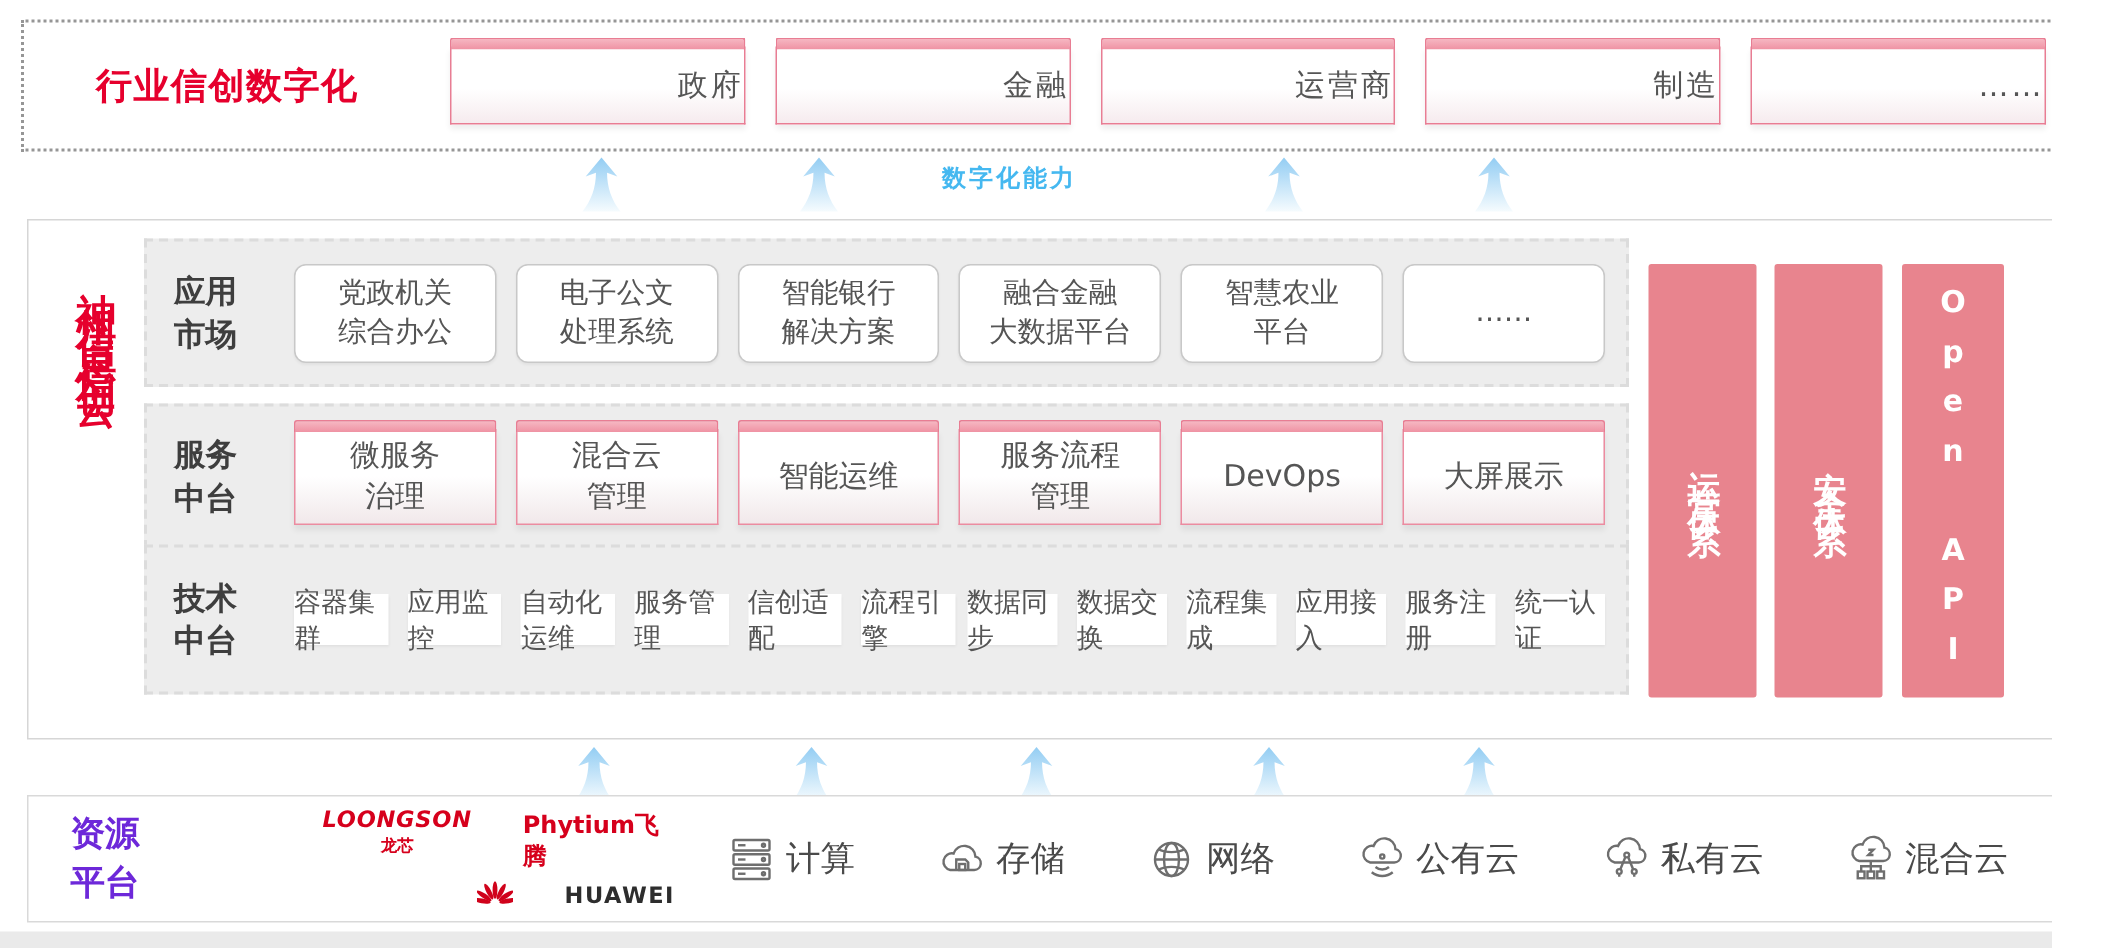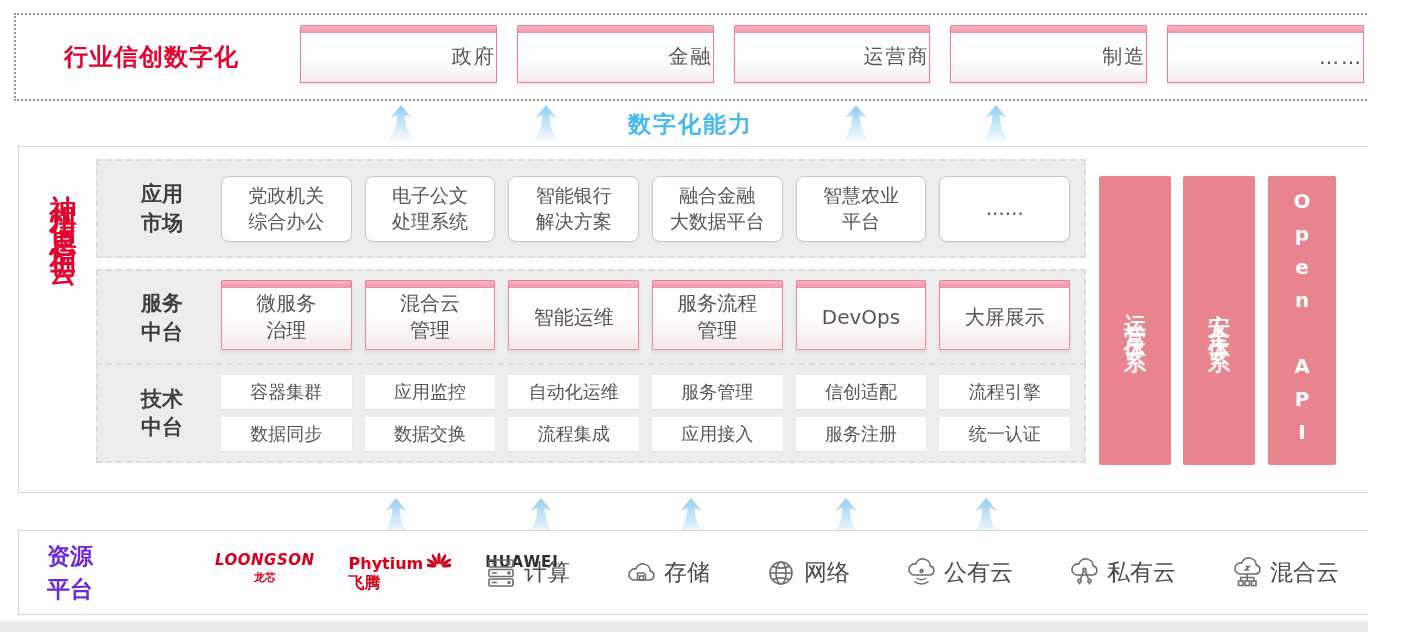--- a/index.html
+++ b/index.html
@@ -15,31 +15,31 @@
   .industry-box { flex:1; height:52px; position:relative; border:1px solid #e87d93; border-top:none;
                   background:linear-gradient(180deg,#ffffff 0%,#ffffff 55%,#f6ebee 100%);
                   box-shadow:0 3px 4px rgba(0,0,0,.07); display:flex; align-items:center; justify-content:flex-end; }
   .industry-box::before { content:""; position:absolute; left:-1px; right:-1px; top:-6px; height:7px;
                   background:linear-gradient(180deg,#f6b7c2,#ef92a3); border:1px solid #e87d93; border-bottom:none;
                   border-radius:2px 2px 0 0; }
   .industry-box span { font-size:20px; color:#555; letter-spacing:2px; }
 
   
   .up-arrow { position:absolute; width:36px; height:38px; }
-  .cap-label { position:absolute; left:628px; top:109px; font-size:23px; font-weight:bold; color:#45b8f0; letter-spacing:2px; }
+  .cap-label { position:absolute; left:628px; top:109px; font-size:16px; font-weight:bold; color:#45b8f0; letter-spacing:2px; }
 
   
   .main-box { position:absolute; left:18px; top:146px; width:1366px; height:347px;
               border:1px solid #d6d6d6; background:#fff; }
   .vtitle { position:absolute; left:22px; top:26px; height:296px; width:44px;
             writing-mode:vertical-rl; text-orientation:upright;
             font-size:27px; font-weight:bold; color:#e6002d; letter-spacing:0.42em;
             display:flex; align-items:center; }
   .gray-row { position:absolute; left:77px; width:990px; background:#ededed; border:2px dashed #dcdcdc;
-              display:flex; align-items:center;padding-left:25px; }
+              display:flex; align-items:center; }
   .row-app  { top:12px;  height:99px; }
   .row-svc  { top:122px; height:97px; }
   .row-tech { top:216px; height:100px; }
   .row-label { margin-left:18px; width:66px; font-size:21px; font-weight:bold; color:#3e3e3e; line-height:1.35; text-align:left; }
   .row-label span { display:block; }
   .row-items { flex:1; display:flex; gap:13px; margin:0 14px 0 14px; }
 
   .app-box { flex:1; height:66px; background:#fff; border:1px solid #c8c8c8; border-radius:8px;
              display:flex; flex-direction:column; align-items:center; justify-content:center;
              font-size:19px; color:#555; line-height:1.35; box-shadow:0 1px 2px rgba(0,0,0,.05); }
@@ -48,39 +48,39 @@
   .svc-box { flex:1; height:64px; position:relative; border:1px solid #ec8ba0; border-top:none;
              background:linear-gradient(180deg,#ffffff 0%,#ffffff 50%,#f1e8ea 100%);
              box-shadow:0 3px 4px rgba(0,0,0,.07);
              display:flex; flex-direction:column; align-items:center; justify-content:center;
              font-size:20px; color:#555; line-height:1.35; }
   .svc-box::before { content:""; position:absolute; left:-1px; right:-1px; top:-6px; height:7px;
              background:linear-gradient(180deg,#f6b7c2,#ef92a3); border:1px solid #e87d93; border-bottom:none;
              border-radius:2px 2px 0 0; }
   .svc-box span { display:block; }
 
-  .tech-grid { flex:1; display:flex; flex-direction:column; gap:8px; margin:0 14px; }
+  .tech-grid { flex:1; display:flex; flex-direction:row; gap:8px; margin:0 14px; }
   .tech-line { display:flex; gap:13px; }
   .tech-box { flex:1; height:34px; background:#fff; display:flex; align-items:center; justify-content:center;
               font-size:18px; color:#555; box-shadow:0 1px 2px rgba(0,0,0,.06); }
 
   .pillar { position:absolute; top:29px; height:289px; background:#e8848e; border-radius:2px;
             display:flex; align-items:center; justify-content:center;
             writing-mode:vertical-rl; text-orientation:upright;
             color:#fff; font-size:22px; font-weight:bold; letter-spacing:0.55em; }
   .pillar-1 { left:1080px; width:72px; }
   .pillar-2 { left:1164px; width:72px; }
   .pillar-3 { left:1249px; width:68px; font-size:20px; letter-spacing:0.45em; }
 
   
   .res-box { position:absolute; left:18px; top:530px; width:1366px; height:85px;
              border:1px solid #d9d9d9; background:#fff; display:flex; align-items:center; }
   .res-label { margin-left:28px; width:84px; font-size:23px; font-weight:bold; color:#6d28d9; line-height:1.4; }
   .res-label span { display:block; }
-  .vendors { margin-left:84px; width:235px; display:flex; align-items:flex-start; gap:4px; }
+  .vendors { margin-left:84px; width:235px; display:flex; flex-direction:column; align-items:flex-end; gap:4px; }
   .vendor-row1 { display:flex; align-items:flex-start; gap:14px; }
   .loongson { display:flex; flex-direction:column; align-items:center; }
   .loongson .en { font-size:15px; font-weight:bold; font-style:italic; color:#d6001c; letter-spacing:0.5px; }
   .loongson .cn { font-size:11px; color:#d6001c; font-weight:bold; margin-top:1px; }
   .phytium { font-size:16px; font-weight:bold; color:#d6001c; margin-top:3px;margin-left:20px; }
   .huawei { display:flex; align-items:center; gap:6px; }
   .huawei .hw-text { font-size:15px; font-weight:bold; color:#2d2d2d; letter-spacing:1px;margin-left:28px; }
   .res-items { flex:1; display:flex; justify-content:space-between; margin:0 44px 0 34px; }
   .res-item { display:flex; align-items:center; gap:6px; }
   .res-item .lbl { font-size:23px; color:#4a4a4a; }

